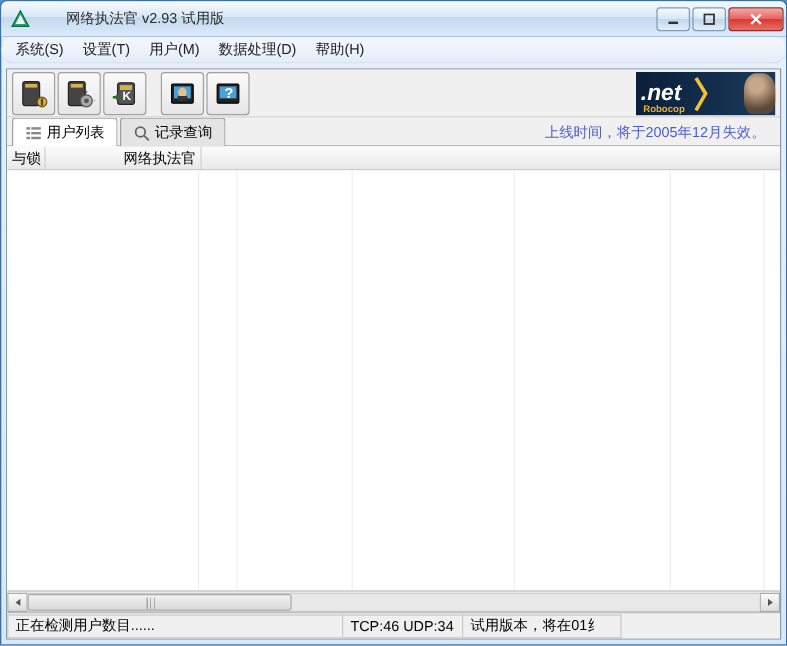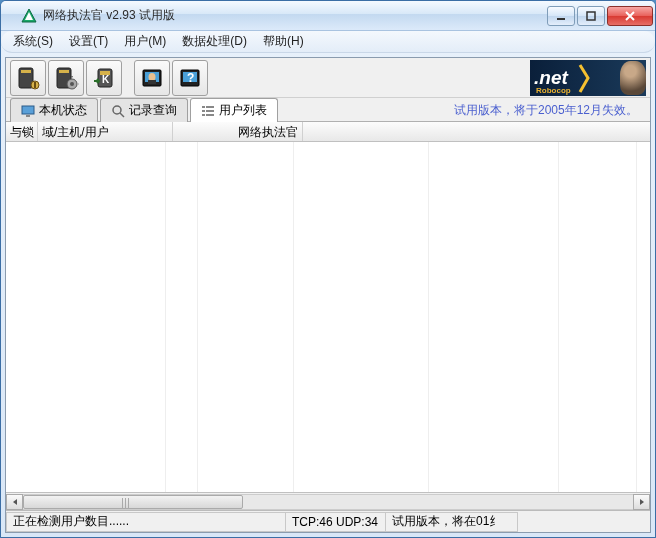--- a/index.html
+++ b/index.html
@@ -20,22 +20,23 @@
   box-shadow: 0 0 8px rgba(0,0,0,0.3);
   display: flex;
   flex-direction: column;
 }
 .titlebar {
   height: 30px;
   background: linear-gradient(180deg, #f5faff 0%, #d8e8f8 45%, #c3d9f0 46%, #dceafa 100%);
   border-radius: 5px 5px 0 0;
   display: flex;
   align-items: center;
-  padding: 0 2px 0 20px;
+  padding: 0 2px 0 8px;
   border-bottom: 1px solid #a9c3e0;
+  gap: 24px;
 }
 .titlebar-icon {
   width: 16px;
   height: 16px;
   margin-right: 6px;
 }
 .titlebar-text {
   flex: 1;
   color: #2b2b2b;
   font-size: 12px;
@@ -300,58 +301,48 @@
           <span class="logo-sub">Robocop</span>
         </div>
         <svg width="12" height="36" style="position:absolute;left:48px;">
             <path d="M2 5 L10 18 L2 32" stroke="#f5c030" stroke-width="3" fill="none"></path>
           </svg>
         <div class="logo-face"></div>
       </div>
     </div>
 
     <div class="tabbar">
-      <div class="tab">
-        <span class="tab-icon">
-          <svg width="14" height="14">
-              <rect x="1" y="2" width="12" height="8" fill="#5aa0d8" stroke="#2a5a88"></rect>
-              <rect x="5" y="11" width="4" height="2" fill="#888"></rect>
-            </svg>
-        </span>
-        <span>本机状态</span>
-      </div>
-      <div class="tab">
-        <span class="tab-icon">
-          <svg width="14" height="14">
-              <circle cx="6" cy="6" r="4" fill="none" stroke="#666" stroke-width="1.5"></circle>
-              <line x1="9" y1="9" x2="13" y2="13" stroke="#666" stroke-width="1.5"></line>
-            </svg>
-        </span>
-        <span>记录查询</span>
-      </div>
       <div class="tab active">
         <span class="tab-icon">
           <svg width="14" height="14">
               <rect x="1" y="2" width="3" height="2" fill="#888"></rect>
               <rect x="1" y="6" width="3" height="2" fill="#888"></rect>
               <rect x="1" y="10" width="3" height="2" fill="#888"></rect>
               <rect x="5" y="2" width="8" height="2" fill="#888"></rect>
               <rect x="5" y="6" width="8" height="2" fill="#888"></rect>
               <rect x="5" y="10" width="8" height="2" fill="#888"></rect>
             </svg>
         </span>
         <span>用户列表</span>
       </div>
-      <span class="trial-text">试用版本，将于2005年12月失效。</span>
+      <div class="tab">
+        <span class="tab-icon">
+          <svg width="14" height="14">
+              <circle cx="6" cy="6" r="4" fill="none" stroke="#666" stroke-width="1.5"></circle>
+              <line x1="9" y1="9" x2="13" y2="13" stroke="#666" stroke-width="1.5"></line>
+            </svg>
+        </span>
+        <span>记录查询</span>
+      </div>
+      <span class="trial-text">上线时间，将于2005年12月失效。</span>
     </div>
 
     <div class="table-area">
       <div class="thead">
         <div class="th" style="width: 32px;">与锁</div>
-        <div class="th" style="width: 135px;">域/主机/用户</div>
         <div class="th" style="width: 130px;">网络执法官</div>
       </div>
       <div class="tbody">
         <div class="col-line" style="width: 160px;"></div>
         <div class="col-line" style="width: 32px;"></div>
         <div class="col-line" style="width: 96px;"></div>
         <div class="col-line" style="width: 135px;"></div>
         <div class="col-line" style="width: 130px;"></div>
         <div class="col-line" style="width: 78px;"></div>
       </div>

